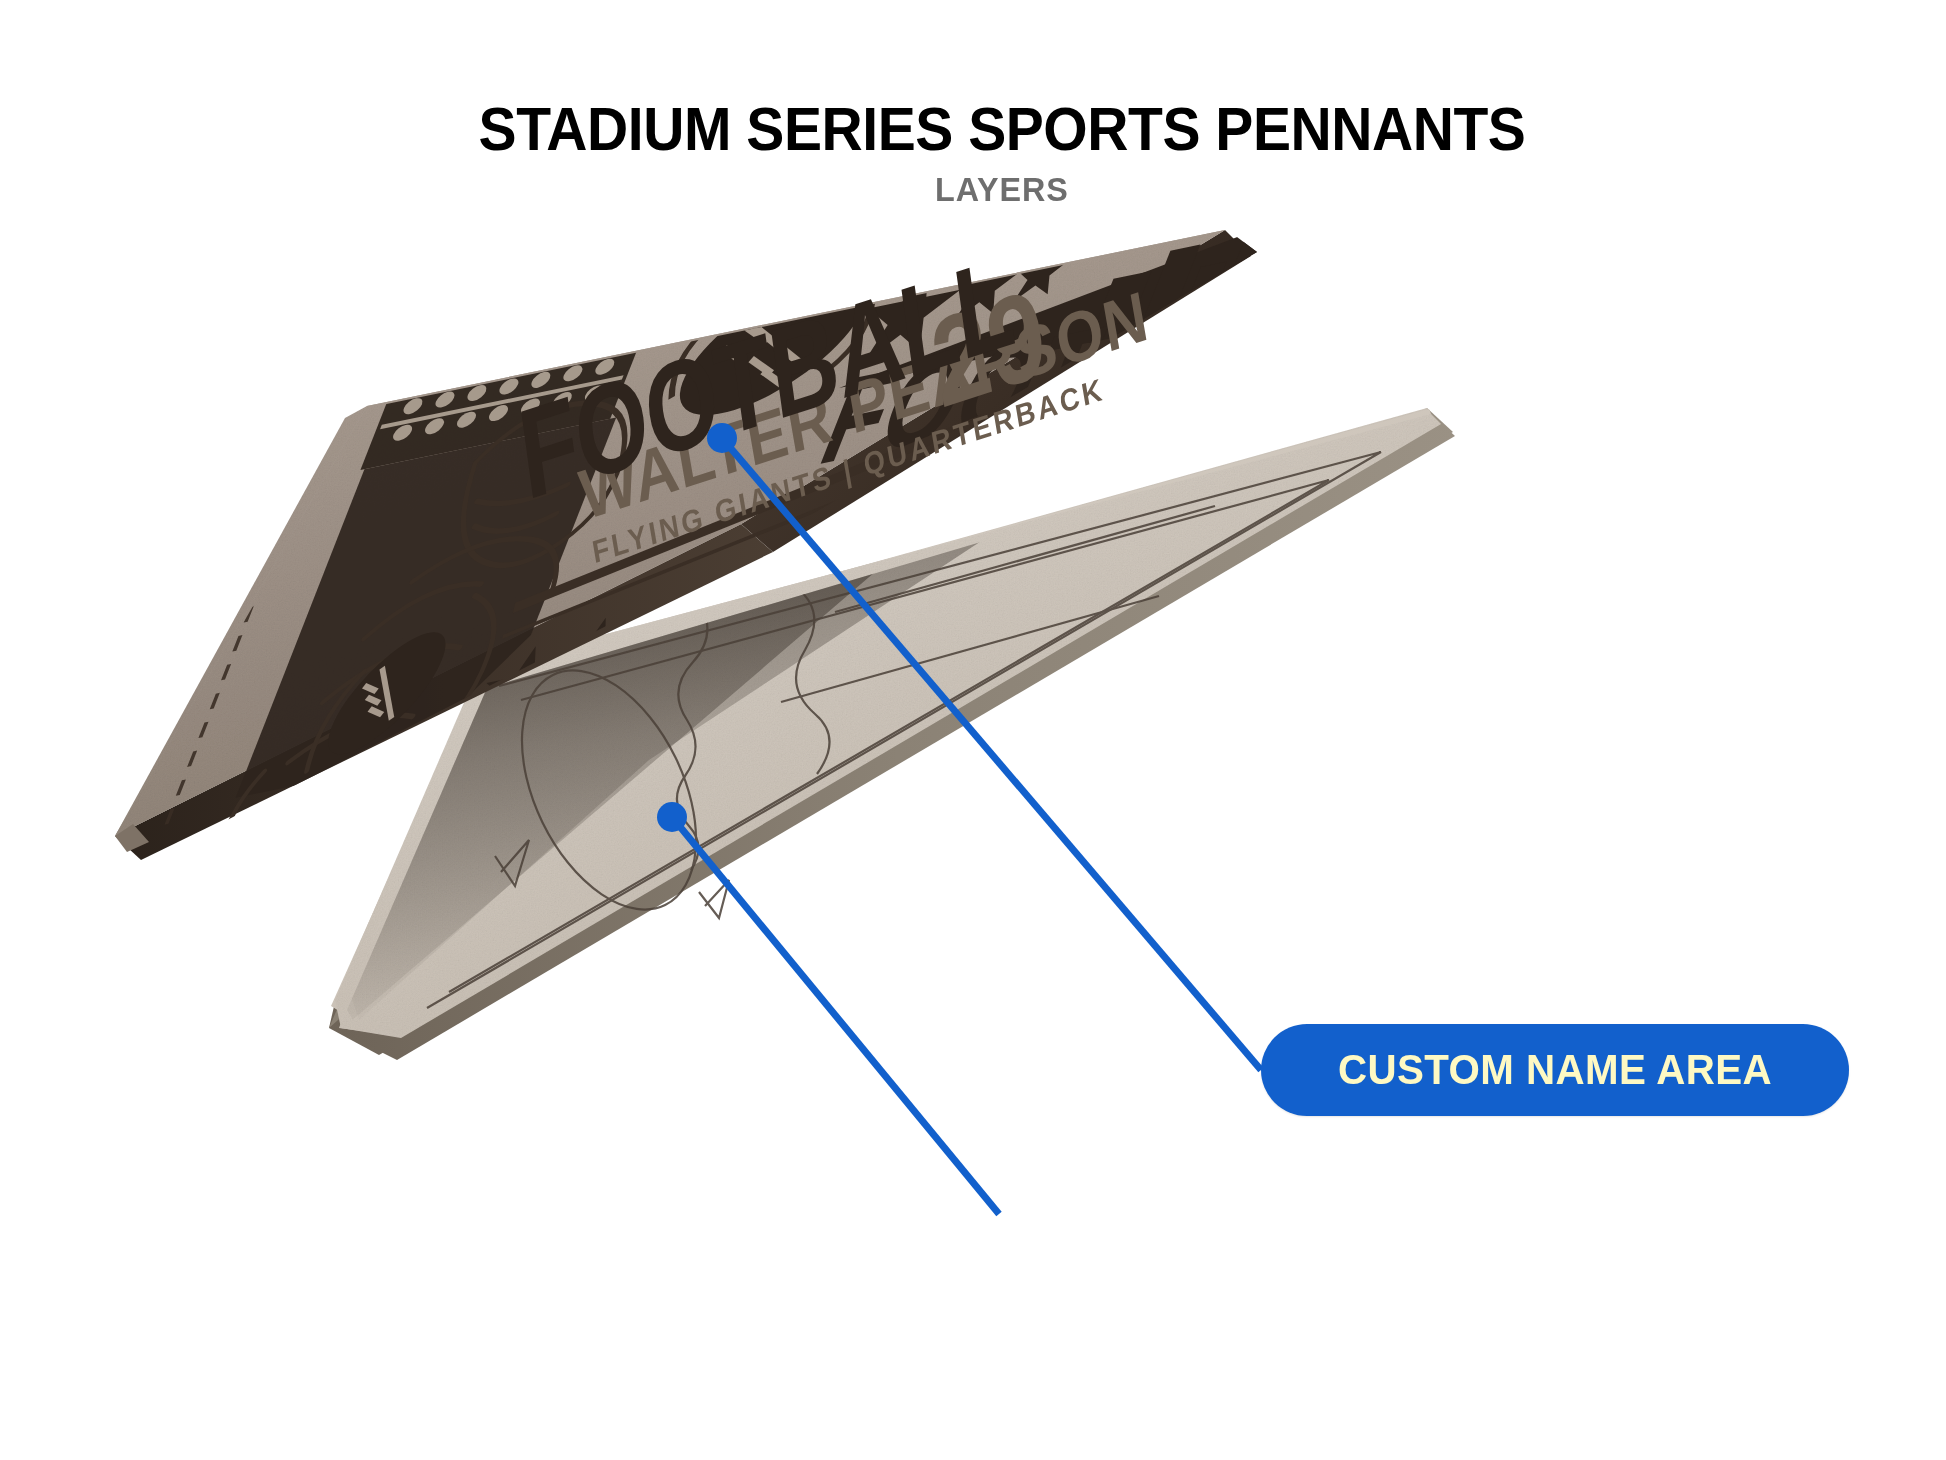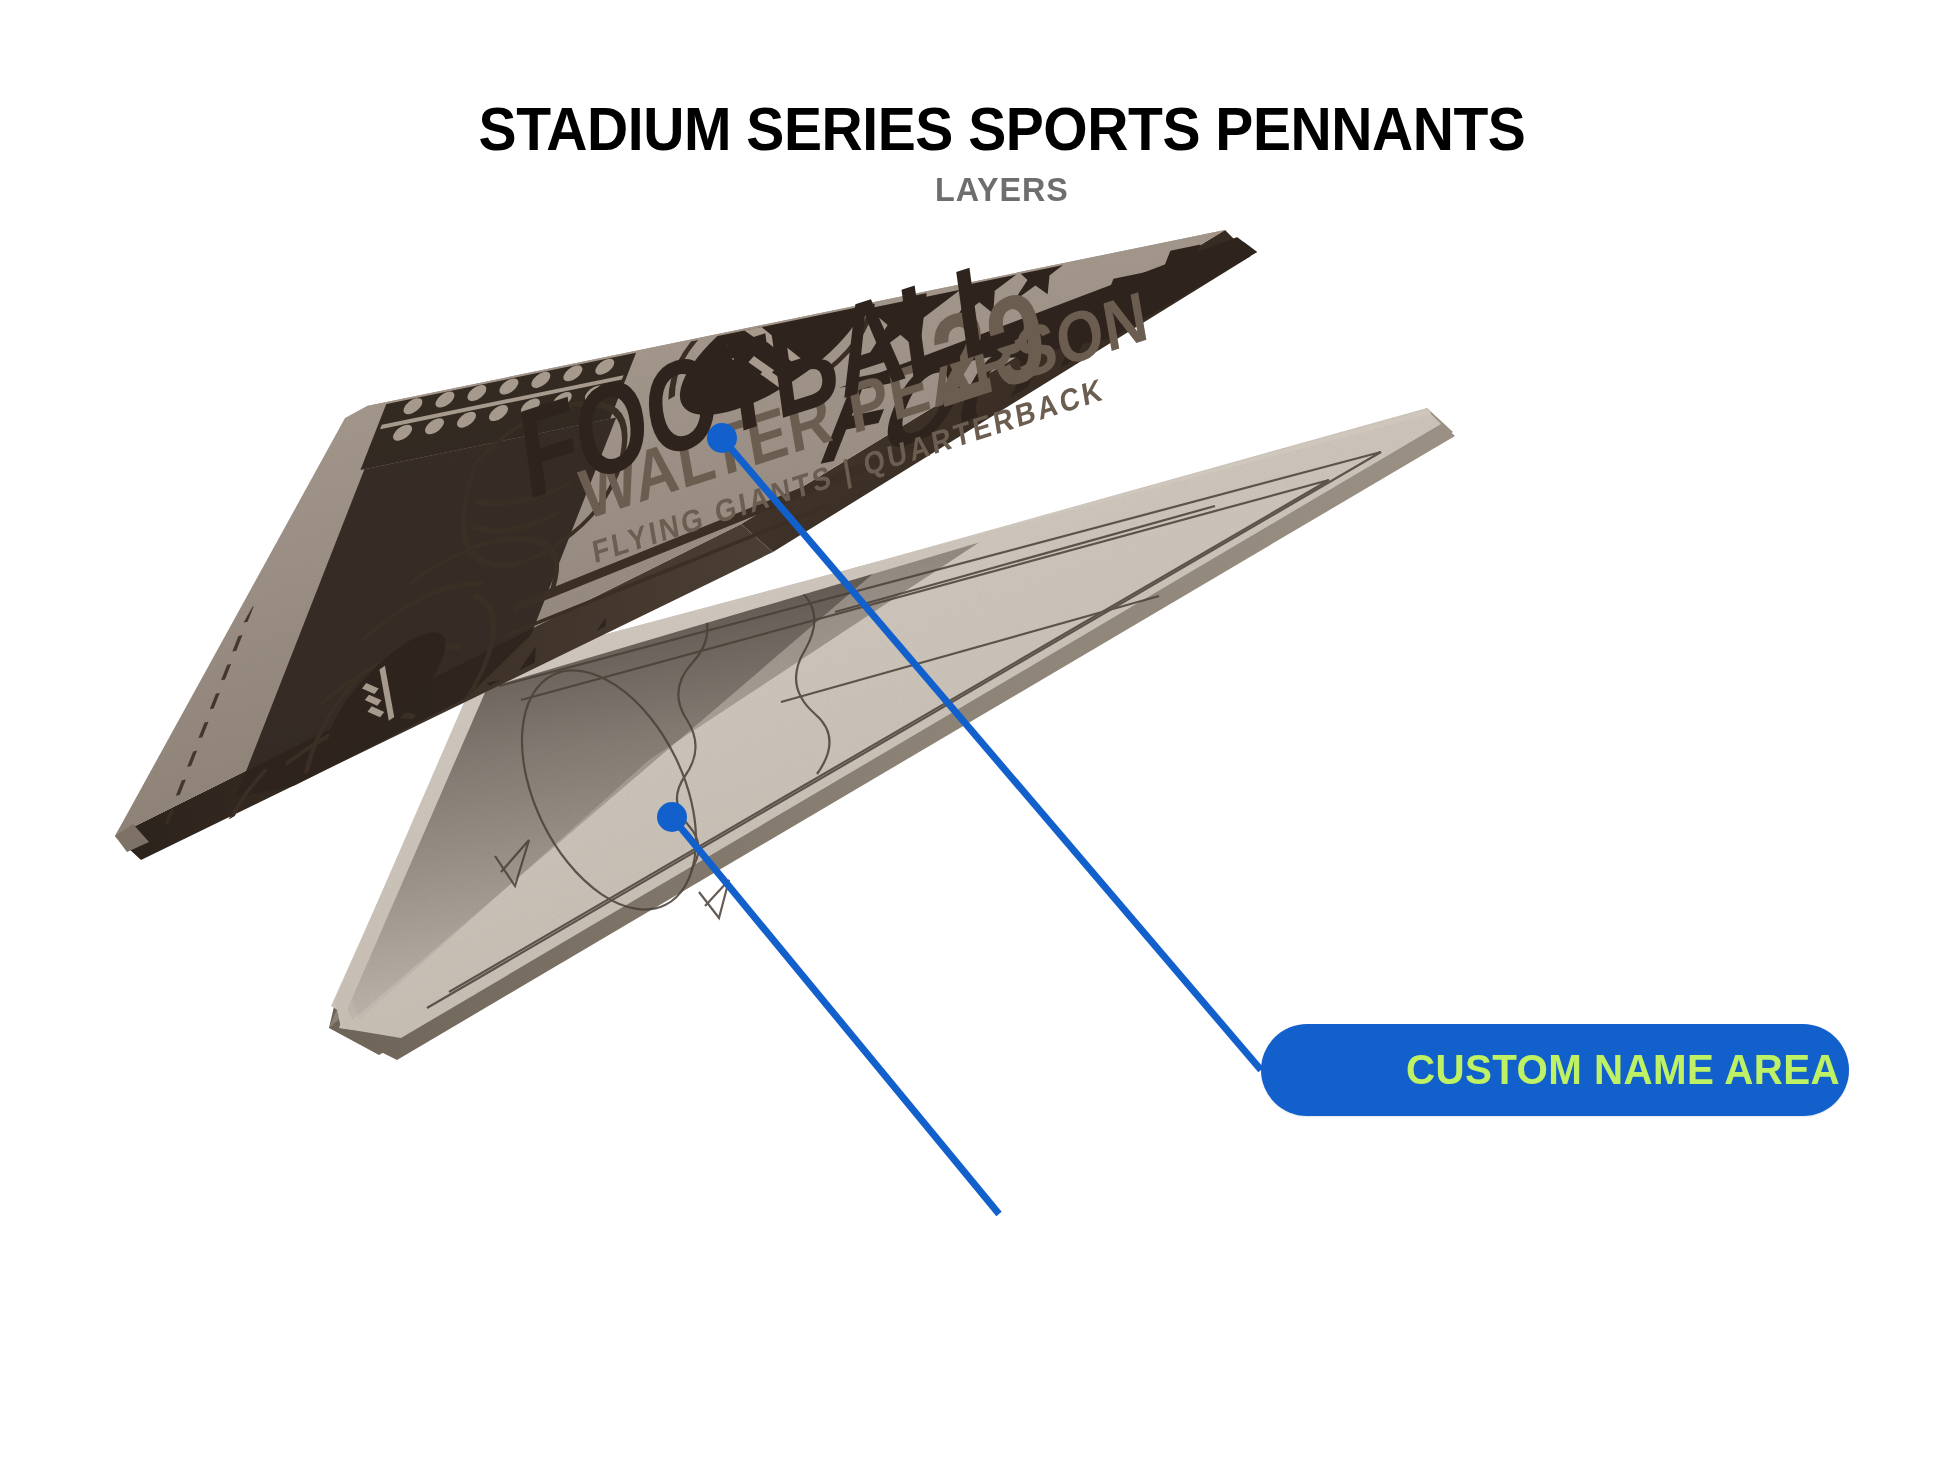--- a/index.html
+++ b/index.html
@@ -26,24 +26,24 @@
     transform: scaleX(0.95); transform-origin: center;
   }
 
   
   #art { position: absolute; left: 0; top: 0; width: 1946px; height: 1460px; }
   #art svg { display: block; width: 1946px; height: 1460px; }
 
   
   .pill {
     position: absolute;
-    display: flex; align-items: center; justify-content: flex-end;
+    display: flex; align-items: center; justify-content: center;
     background: #1260CC;
     border-radius: 999px;
-    color: #bef264;
+    color: #fef9c3;
     font-weight: 700;
     letter-spacing: 0.4px;
     white-space: nowrap;
     box-shadow: 0 1px 2px rgba(0,0,0,0.10);
   }
   #pill-name  { left: 1232px; top: 1024px; width: 588px; height: 92px; font-size: 42px; }
   #pill-score { left:  970px; top: 1168px; width: 620px; height: 92px; font-size: 42px; }
   .pill span { transform: scaleX(0.96); transform-origin: center; }
 </style>
 </head>

